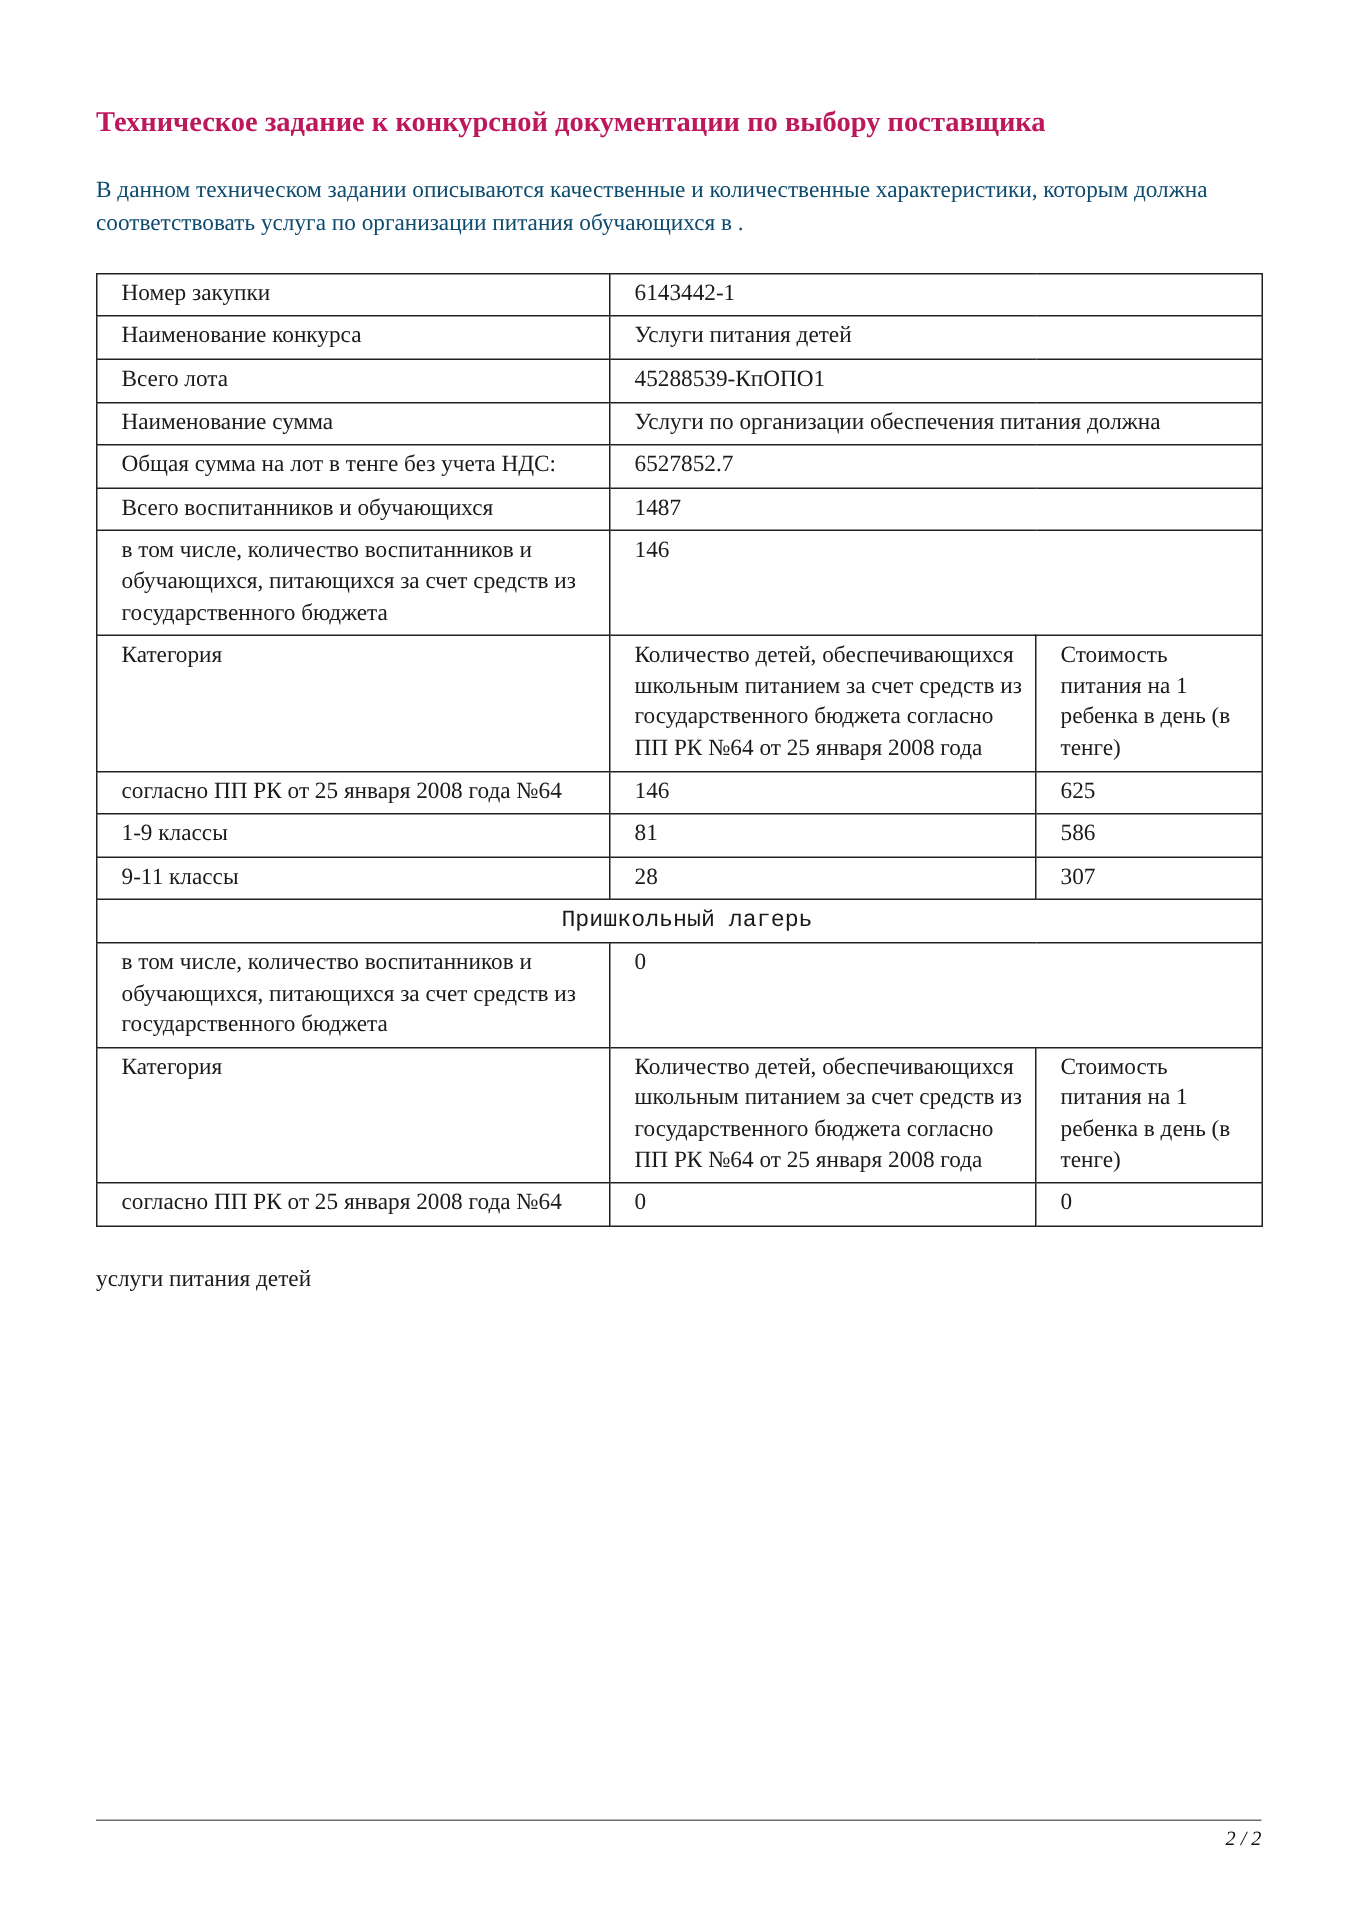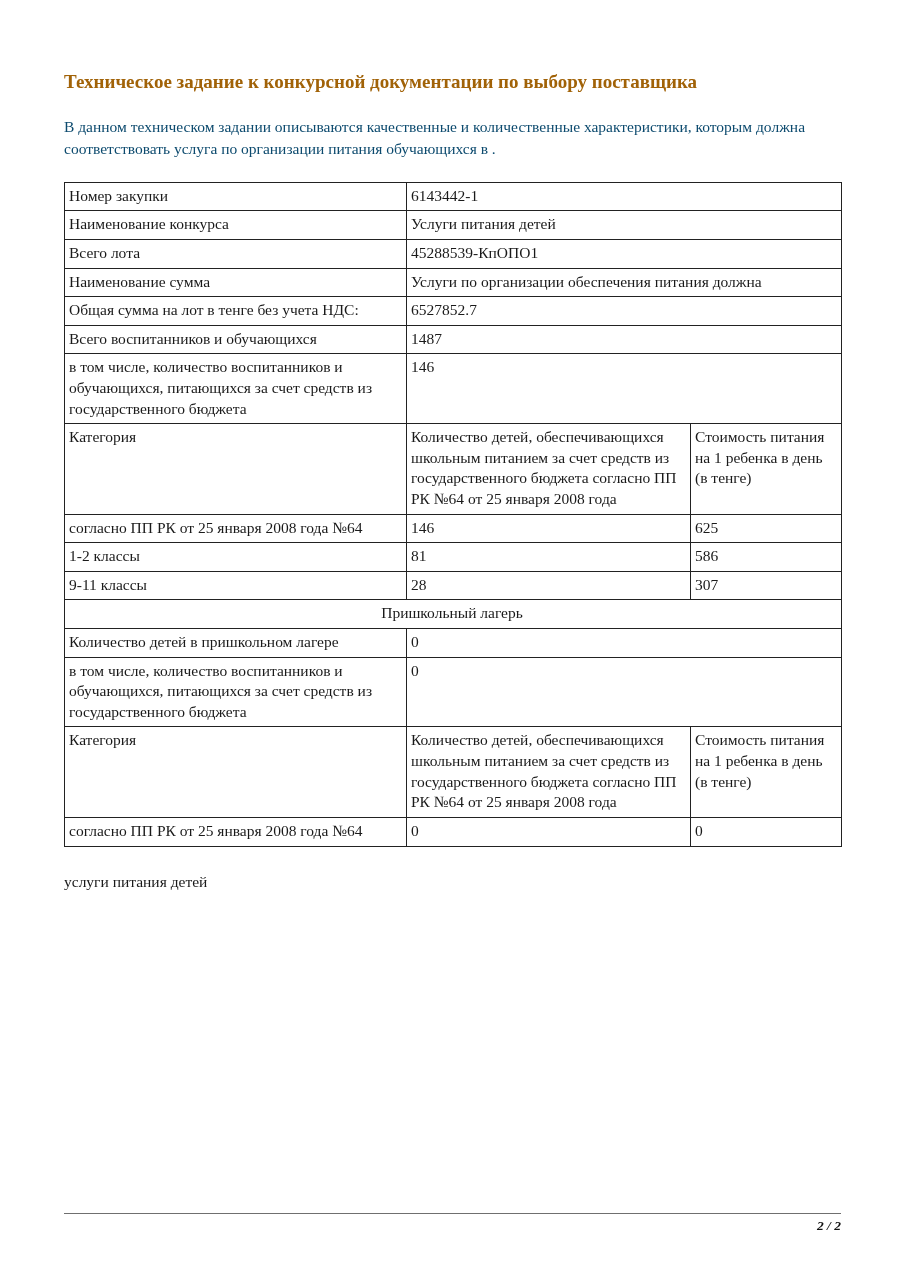--- a/index.html
+++ b/index.html
@@ -16,64 +16,64 @@
     left: 64px;
     top: 0;
     width: 777px;
     height: 100%;
   }
   .doc-title {
     margin-top: 70px;
     font-size: 19px;
     font-weight: bold;
     line-height: 1.25;
-    color: #a16207;
+    color: #be185d;
   }
   .doc-intro {
     margin-top: 22px;
     font-size: 15.5px;
     line-height: 1.45;
     color: #0c4a6e;
   }
   table.spec-table {
     margin-top: 21px;
     width: 777px;
     border-collapse: collapse;
     table-layout: fixed;
     font-size: 15.5px;
     line-height: 1.33;
   }
   table.spec-table td {
     border: 1px solid #222;
-    padding: 3px 6px 4px 4px;
+    padding: 3px 6px 4px 16px;
     vertical-align: top;
     word-wrap: break-word;
   }
-  table.spec-table td.center { text-align: center; }
+  table.spec-table td.center { text-align: center; font-family: Liberation Mono, monospace; }
   .note {
     margin-top: 24px;
     font-size: 15.5px;
     line-height: 1.4;
   }
   .footer {
     position: absolute;
     left: 64px;
     width: 777px;
     top: 1213px;
   }
   .footer-rule {
     border: none;
     border-top: 1.5px solid #6f6f6f;
     height: 0;
   }
   .page-number {
     margin-top: 4px;
     text-align: right;
     font-size: 13.5px;
-    font-weight: bold;
+    font-weight: normal;
     font-style: italic;
     color: #111;
   }
 </style>
 </head>
 <body>
 
 <div class="page">
   <h1 class="doc-title">Техническое задание к конкурсной документации по выбору поставщика</h1>
   <p class="doc-intro">В данном техническом задании описываются качественные и количественные характеристики, которым должна соответствовать услуга по организации питания обучающихся в .</p>
@@ -117,35 +117,31 @@
           <td>Категория</td>
           <td>Количество детей, обеспечивающихся школьным питанием за счет средств из государственного бюджета согласно ПП РК №64 от 25 января 2008 года</td>
           <td>Стоимость питания на 1 ребенка в день (в тенге)</td>
         </tr>
         <tr>
           <td>согласно ПП РК от 25 января 2008 года №64</td>
           <td>146</td>
           <td>625</td>
         </tr>
         <tr>
-          <td>1-2 классы</td>
+          <td>1-9 классы</td>
           <td>81</td>
           <td>586</td>
         </tr>
         <tr>
           <td>9-11 классы</td>
           <td>28</td>
           <td>307</td>
         </tr>
         <tr>
           <td colspan="3" class="center">Пришкольный лагерь</td>
-        </tr>
-        <tr>
-          <td>Количество детей в пришкольном лагере</td>
-          <td colspan="2">0</td>
         </tr>
         <tr>
           <td>в том числе, количество воспитанников и обучающихся, питающихся за счет средств из государственного бюджета</td>
           <td colspan="2">0</td>
         </tr>
         <tr>
           <td>Категория</td>
           <td>Количество детей, обеспечивающихся школьным питанием за счет средств из государственного бюджета согласно ПП РК №64 от 25 января 2008 года</td>
           <td>Стоимость питания на 1 ребенка в день (в тенге)</td>
         </tr>

